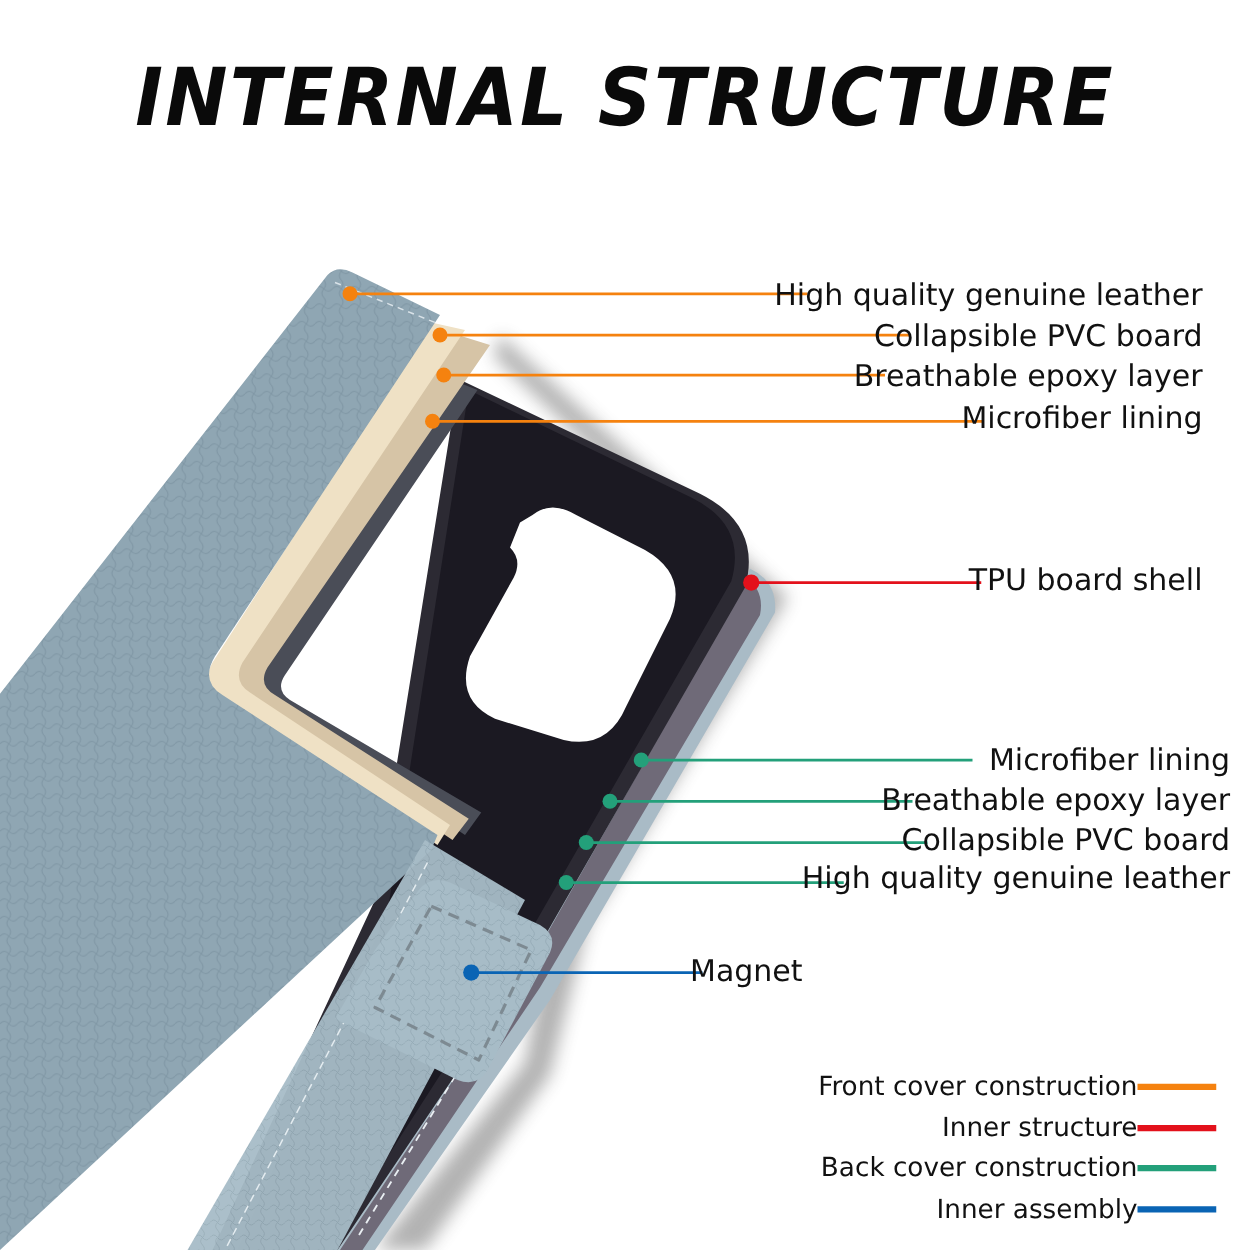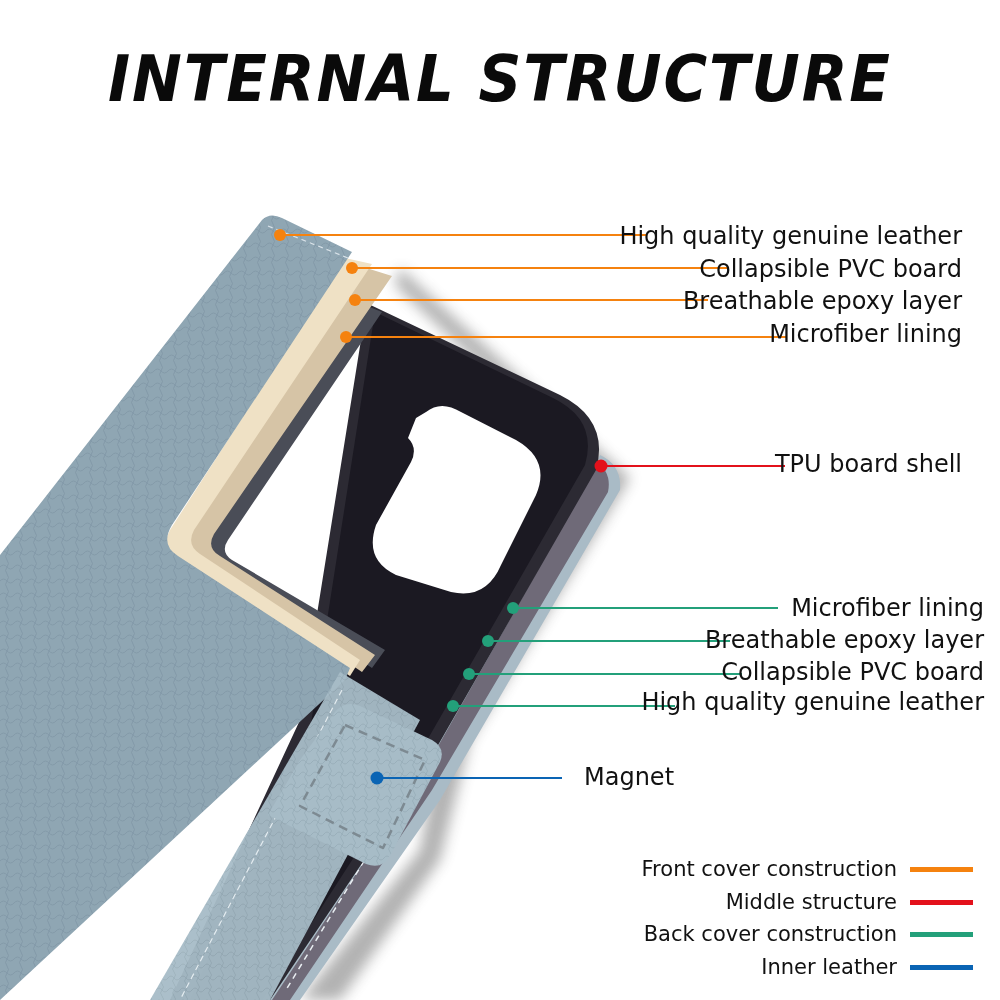--- a/index.html
+++ b/index.html
@@ -11,21 +11,21 @@
     color: #0a0a0a; transform: scaleX(0.93); transform-origin: center;
   }
   svg.art { position: absolute; left: 0; top: 0; width: 1000px; height: 1000px; }
   .label {
     position: absolute; font-family: "DejaVu Sans", "Liberation Sans", sans-serif;
     font-size: 24px; color: #111111; white-space: nowrap; line-height: 24px;
   }
   .label.r962 { right: 38px; text-align: right; }
   .label.r984 { right: 16px; text-align: right; }
   .legend-item { position: absolute; right: 27px; display: flex; align-items: center; }
-  .legend-text { font-family: "DejaVu Sans", "Liberation Sans", sans-serif; font-size: 21px; color: #111; white-space: nowrap; margin-right: 13px; }
+  .legend-text { font-family: "DejaVu Sans", "Liberation Sans", sans-serif; font-size: 21px; color: #111; white-space: nowrap; }
   .legend-swatch { width: 63px; height: 5px; }
 </style>
 </head>
 <body>
 
 <div class="title">INTERNAL STRUCTURE</div>
 
 <svg class="art" viewBox="0 0 1000 1000">
   <defs>
     <pattern id="grain" width="14" height="14" patternUnits="userSpaceOnUse">
@@ -124,32 +124,32 @@
 <div class="label r962" style="top:289px">Breathable epoxy layer</div>
 <div class="label r962" style="top:322px">Microfiber lining</div>
 
 <div class="label r962" style="top:452px">TPU board shell</div>
 
 <div class="label r984" style="top:596px">Microfiber lining</div>
 <div class="label r984" style="top:628px">Breathable epoxy layer</div>
 <div class="label r984" style="top:660px">Collapsible PVC board</div>
 <div class="label r984" style="top:690px">High quality genuine leather</div>
 
-<div class="label" style="left:584px; top:765px">Magnet</div>
+<div class="label" style="left:552px; top:765px">Magnet</div>
 
 <div>
   <div class="legend-item" style="top:857px">
     <span class="legend-text">Front cover construction</span>
     <span class="legend-swatch" style="background:#F5820F"></span>
   </div>
   <div class="legend-item" style="top:890px">
-    <span class="legend-text">Middle structure</span>
+    <span class="legend-text">Inner structure</span>
     <span class="legend-swatch" style="background:#E3111B"></span>
   </div>
   <div class="legend-item" style="top:922px">
     <span class="legend-text">Back cover construction</span>
     <span class="legend-swatch" style="background:#23A07A"></span>
   </div>
   <div class="legend-item" style="top:955px">
-    <span class="legend-text">Inner leather</span>
+    <span class="legend-text">Inner assembly</span>
     <span class="legend-swatch" style="background:#0A64B4"></span>
   </div>
 </div>
 
 </body></html>

